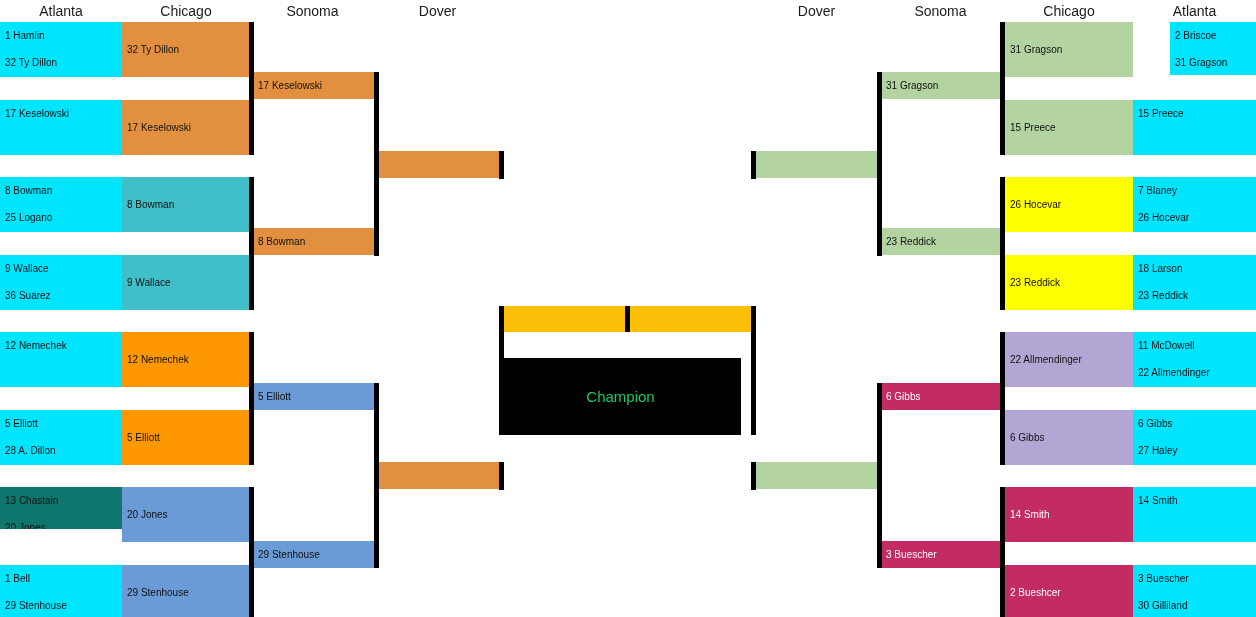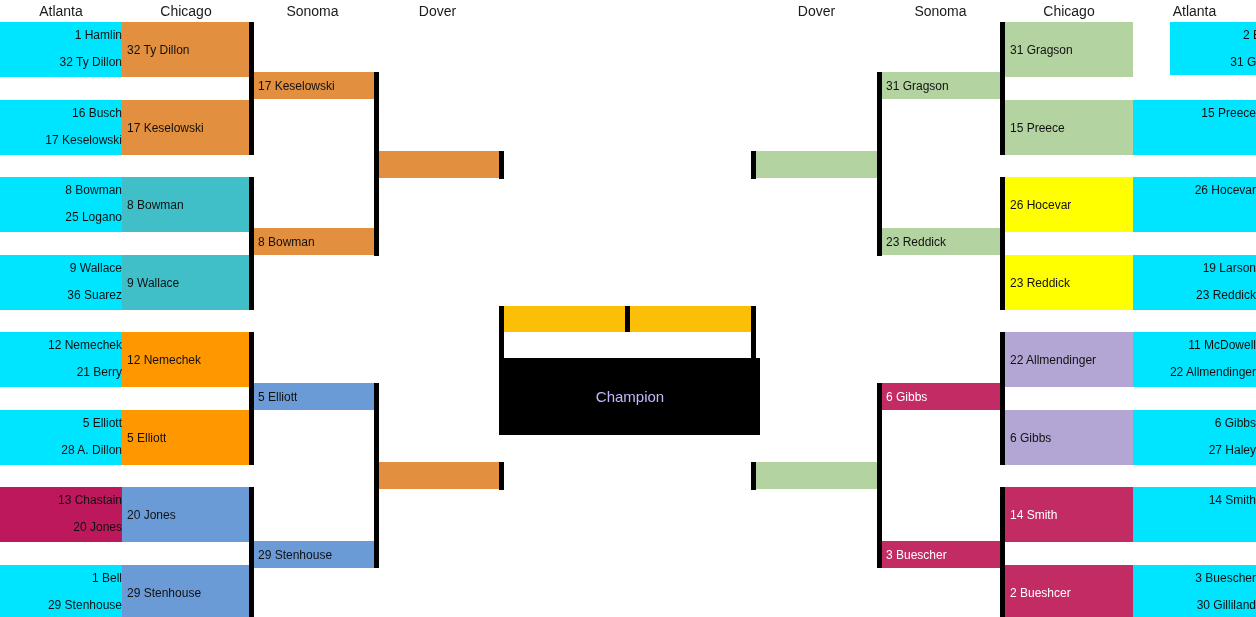--- a/index.html
+++ b/index.html
@@ -1,20 +1,20 @@
 <!DOCTYPE html>
 <html><head>
 <meta charset="utf-8">
 <title>Tournament Bracket</title>
 <style>
   html,body{margin:0;padding:0;background:#ffffff;}
   body{font-family:"Liberation Sans",sans-serif;color:#000;}
   #bracket{position:relative;width:1256px;height:617px;overflow:hidden;background:#fff;}
   .hdr{position:absolute;top:0;height:22px;line-height:22px;text-align:center;font-size:14px;color:#1a1a1a;white-space:nowrap;}
-  .box{position:absolute;box-sizing:border-box;font-size:12px;color:#111;overflow:hidden;white-space:nowrap;text-align:right;}
+  .box{position:absolute;box-sizing:border-box;font-size:10px;color:#111;overflow:hidden;white-space:nowrap;}
   .box .l1,.box .l2{display:block;height:27px;line-height:27px;padding-left:5px;overflow:hidden;}
   .box.one{display:flex;align-items:center;}
   .box.one .l1{padding-left:5px;line-height:normal;height:auto;}
   .bar{position:absolute;background:#000;}
   .champ{position:absolute;background:#000;color:#fff;display:flex;align-items:center;justify-content:center;font-size:15px;box-sizing:border-box;}
 </style>
 </head>
 <body>
 
 <div id="bracket">
@@ -24,40 +24,38 @@
     <div class="hdr" style="left: 375px; width: 125px;">Dover</div>
     <div class="hdr" style="left: 755px; width: 123px;">Dover</div>
     <div class="hdr" style="left: 878px; width: 125px;">Sonoma</div>
     <div class="hdr" style="left: 1005px; width: 128px;">Chicago</div>
     <div class="hdr" style="left: 1133px; width: 123px;">Atlanta</div>
     <div class="box" style="left: 0px; top: 22px; width: 122px; height: 55px; background: rgb(0, 229, 255);">
       <span class="l1">1 Hamlin</span>
       <span class="l2">32 Ty Dillon</span>
     </div>
     <div class="box" style="left: 0px; top: 100px; width: 122px; height: 55px; background: rgb(0, 229, 255);">
-      <span class="l1">16 Busch</span>
       <span class="l2">17 Keselowski</span>
     </div>
     <div class="box" style="left: 0px; top: 177px; width: 122px; height: 55px; background: rgb(0, 229, 255);">
       <span class="l1">8 Bowman</span>
       <span class="l2">25 Logano</span>
     </div>
     <div class="box" style="left: 0px; top: 255px; width: 122px; height: 55px; background: rgb(0, 229, 255);">
       <span class="l1">9 Wallace</span>
       <span class="l2">36 Suarez</span>
     </div>
     <div class="box" style="left: 0px; top: 332px; width: 122px; height: 55px; background: rgb(0, 229, 255);">
       <span class="l1">12 Nemechek</span>
-      <span class="l2">21 Berry</span>
     </div>
     <div class="box" style="left: 0px; top: 410px; width: 122px; height: 55px; background: rgb(0, 229, 255);">
       <span class="l1">5 Elliott</span>
       <span class="l2">28 A. Dillon</span>
     </div>
-    <div class="box" style="left: 0px; top: 487px; width: 122px; height: 55px; background: #be185d;">
+    <div class="box" style="left: 0px; top: 487px; width: 122px; height: 42px; background: #0f766e;">
       <span class="l1">13 Chastain</span>
       <span class="l2">20 Jones</span>
     </div>
     <div class="box" style="left: 0px; top: 565px; width: 122px; height: 55px; background: rgb(0, 229, 255);">
       <span class="l1">1 Bell</span>
       <span class="l2">29 Stenhouse</span>
     </div>
     <div class="box one" style="left: 122px; top: 22px; width: 128px; height: 55px; background: rgb(226, 144, 63);">
       <span class="l1">32 Ty Dillon</span>
     </div>
@@ -101,24 +99,25 @@
       <span class="l1"></span>
     </div>
     <div class="box" style="left: 1170px; top: 22px; width: 123px; height: 53px; background: rgb(0, 229, 255);">
       <span class="l1">2 Briscoe</span>
       <span class="l2">31 Gragson</span>
     </div>
     <div class="box" style="left: 1133px; top: 100px; width: 123px; height: 55px; background: rgb(0, 229, 255);">
       <span class="l1">15 Preece</span>
     </div>
     <div class="box" style="left: 1133px; top: 177px; width: 123px; height: 55px; background: rgb(0, 229, 255);">
+      <span class="l1">7 Blaney</span>
       <span class="l2">26 Hocevar</span>
     </div>
     <div class="box" style="left: 1133px; top: 255px; width: 123px; height: 55px; background: rgb(0, 229, 255);">
-      <span class="l1">19 Larson</span>
+      <span class="l1">18 Larson</span>
       <span class="l2">23 Reddick</span>
     </div>
     <div class="box" style="left: 1133px; top: 332px; width: 123px; height: 55px; background: rgb(0, 229, 255);">
       <span class="l1">11 McDowell</span>
       <span class="l2">22 Allmendinger</span>
     </div>
     <div class="box" style="left: 1133px; top: 410px; width: 123px; height: 55px; background: rgb(0, 229, 255);">
       <span class="l1">6 Gibbs</span>
       <span class="l2">27 Haley</span>
     </div>
@@ -172,21 +171,21 @@
       <span class="l1"></span>
     </div>
     <div class="box" style="left: 503px; top: 306px; width: 250px; height: 26px; background: rgb(252, 191, 7);"></div>
     <div class="box one" style="left: 503px; top: 306px; width: 122px; height: 26px; background: transparent;">
       <span class="l1"></span>
     </div>
     <div class="box one" style="left: 631px; top: 306px; width: 122px; height: 26px; background: transparent;">
       <span class="l1"></span>
     </div>
     <div class="bar" style="left: 625px; top: 306px; width: 5px; height: 26px; background: rgb(0, 0, 0);"></div>
-    <div class="champ" style="left: 500px; top: 358px; width: 260px; height: 77px; background: rgb(0, 0, 0); color: #c4b5fd;">
+    <div class="champ" style="left: 500px; top: 358px; width: 241px; height: 77px; background: rgb(0, 0, 0); color: #22c55e;">
       <span>Champion</span>
     </div>
     <div class="bar" style="left: 249px; top: 22px; width: 5px; height: 133px; background: rgb(0, 0, 0);"></div>
     <div class="bar" style="left: 249px; top: 177px; width: 5px; height: 133px; background: rgb(0, 0, 0);"></div>
     <div class="bar" style="left: 249px; top: 332px; width: 5px; height: 133px; background: rgb(0, 0, 0);"></div>
     <div class="bar" style="left: 249px; top: 487px; width: 5px; height: 133px; background: rgb(0, 0, 0);"></div>
     <div class="bar" style="left: 374px; top: 72px; width: 5px; height: 184px; background: rgb(0, 0, 0);"></div>
     <div class="bar" style="left: 374px; top: 383px; width: 5px; height: 185px; background: rgb(0, 0, 0);"></div>
     <div class="bar" style="left: 499px; top: 151px; width: 5px; height: 28px; background: rgb(0, 0, 0);"></div>
     <div class="bar" style="left: 499px; top: 462px; width: 5px; height: 28px; background: rgb(0, 0, 0);"></div>

